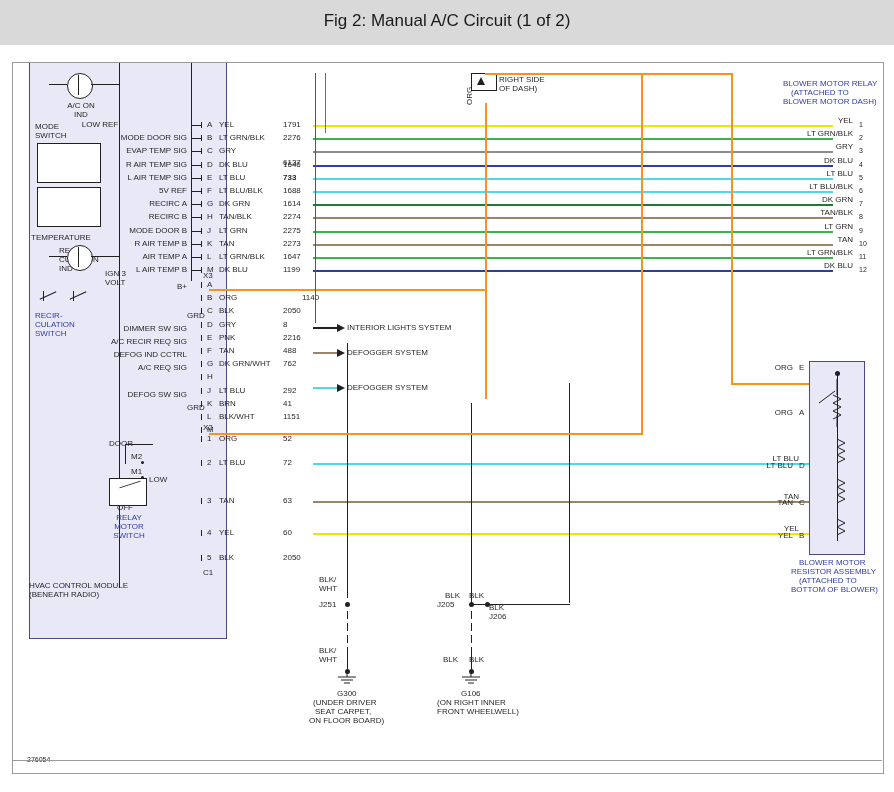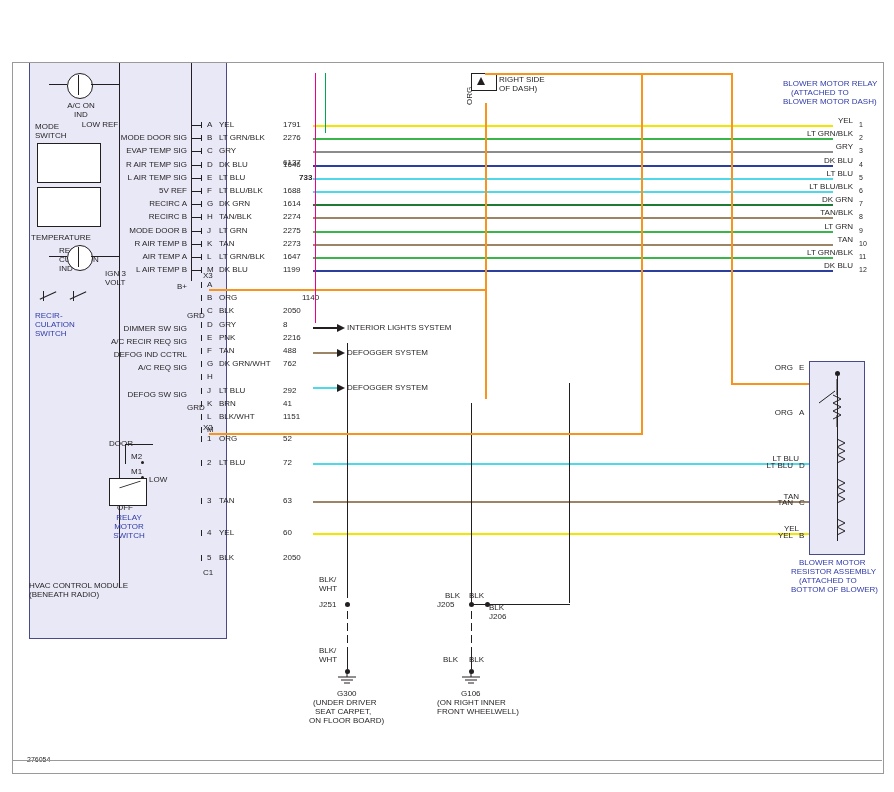--- a/index.html
+++ b/index.html
@@ -20,20 +20,23 @@
   .conn-tick{position:absolute;background:#231f20;width:1px;height:6px;}
   .num{position:absolute;font-size:7px;color:#231f20;}
   .dot{position:absolute;width:5px;height:5px;border-radius:50%;background:#231f20;}
   .arrowhead{position:absolute;width:0;height:0;border-left:8px solid #231f20;border-top:4px solid transparent;border-bottom:4px solid transparent;}
 </style>
 </head>
 <body>
 
 <div id="page">
 
+  <div id="header">
+    <div class="title">Fig 2: Manual A/C Circuit (1 of 2)</div>
+  </div>
 
   <div id="canvas">
 
     <div class="module" style="left:16px;top:0px;width:196px;height:575px;border-top:none;"></div>
 
     <div class="hv" style="left:106px;top:0px;width:1px;height:525px;"></div>
     <div class="hv" style="left:178px;top:0px;width:1px;height:218px;"></div>
 
     <div class="box" style="left:54px;top:10px;width:24px;height:24px;border-radius:50%;"></div>
     <div class="hv" style="left:36px;top:21px;width:18px;height:1px;"></div>
@@ -119,21 +122,21 @@
         <div class="conn-tick" style="left: 188px; top: 98.6px;"></div>
         <div class="t" style="left: 194px; top: 96.6px;">D</div>
         <div class="t" style="left: 206px; top: 96.6px;">DK BLU</div>
         <div class="t" style="left: 270px; top: 96.6px;">1646</div>
         <div class="wire" style="left: 300px; top: 101.6px; width: 520px; height: 2px; background: rgb(43, 63, 158);"></div>
         <div class="t" style="left: 780px; top: 92.6px; width: 60px; text-align: right;">DK BLU</div>
         <div class="num" style="left: 846px; top: 97.6px;">4</div>
         <div class="conn-tick" style="left: 188px; top: 111.8px;"></div>
         <div class="t" style="left: 194px; top: 109.8px;">E</div>
         <div class="t" style="left: 206px; top: 109.8px;">LT BLU</div>
-        <div class="t" style="left: 286px; top: 109.8px; font-weight: bold;">733</div>
+        <div class="t" style="left: 270px; top: 109.8px; font-weight: bold;">733</div>
         <div class="wire" style="left: 300px; top: 114.8px; width: 520px; height: 2px; background: rgb(79, 216, 232);"></div>
         <div class="t" style="left: 780px; top: 105.8px; width: 60px; text-align: right;">LT BLU</div>
         <div class="num" style="left: 846px; top: 110.8px;">5</div>
         <div class="conn-tick" style="left: 188px; top: 125px;"></div>
         <div class="t" style="left: 194px; top: 123px;">F</div>
         <div class="t" style="left: 206px; top: 123px;">LT BLU/BLK</div>
         <div class="t" style="left: 270px; top: 123px;">1688</div>
         <div class="wire" style="left: 300px; top: 128px; width: 520px; height: 2px; background: rgb(79, 216, 232);"></div>
         <div class="t" style="left: 780px; top: 119px; width: 60px; text-align: right;">LT BLU/BLK</div>
         <div class="num" style="left: 846px; top: 124px;">6</div>

